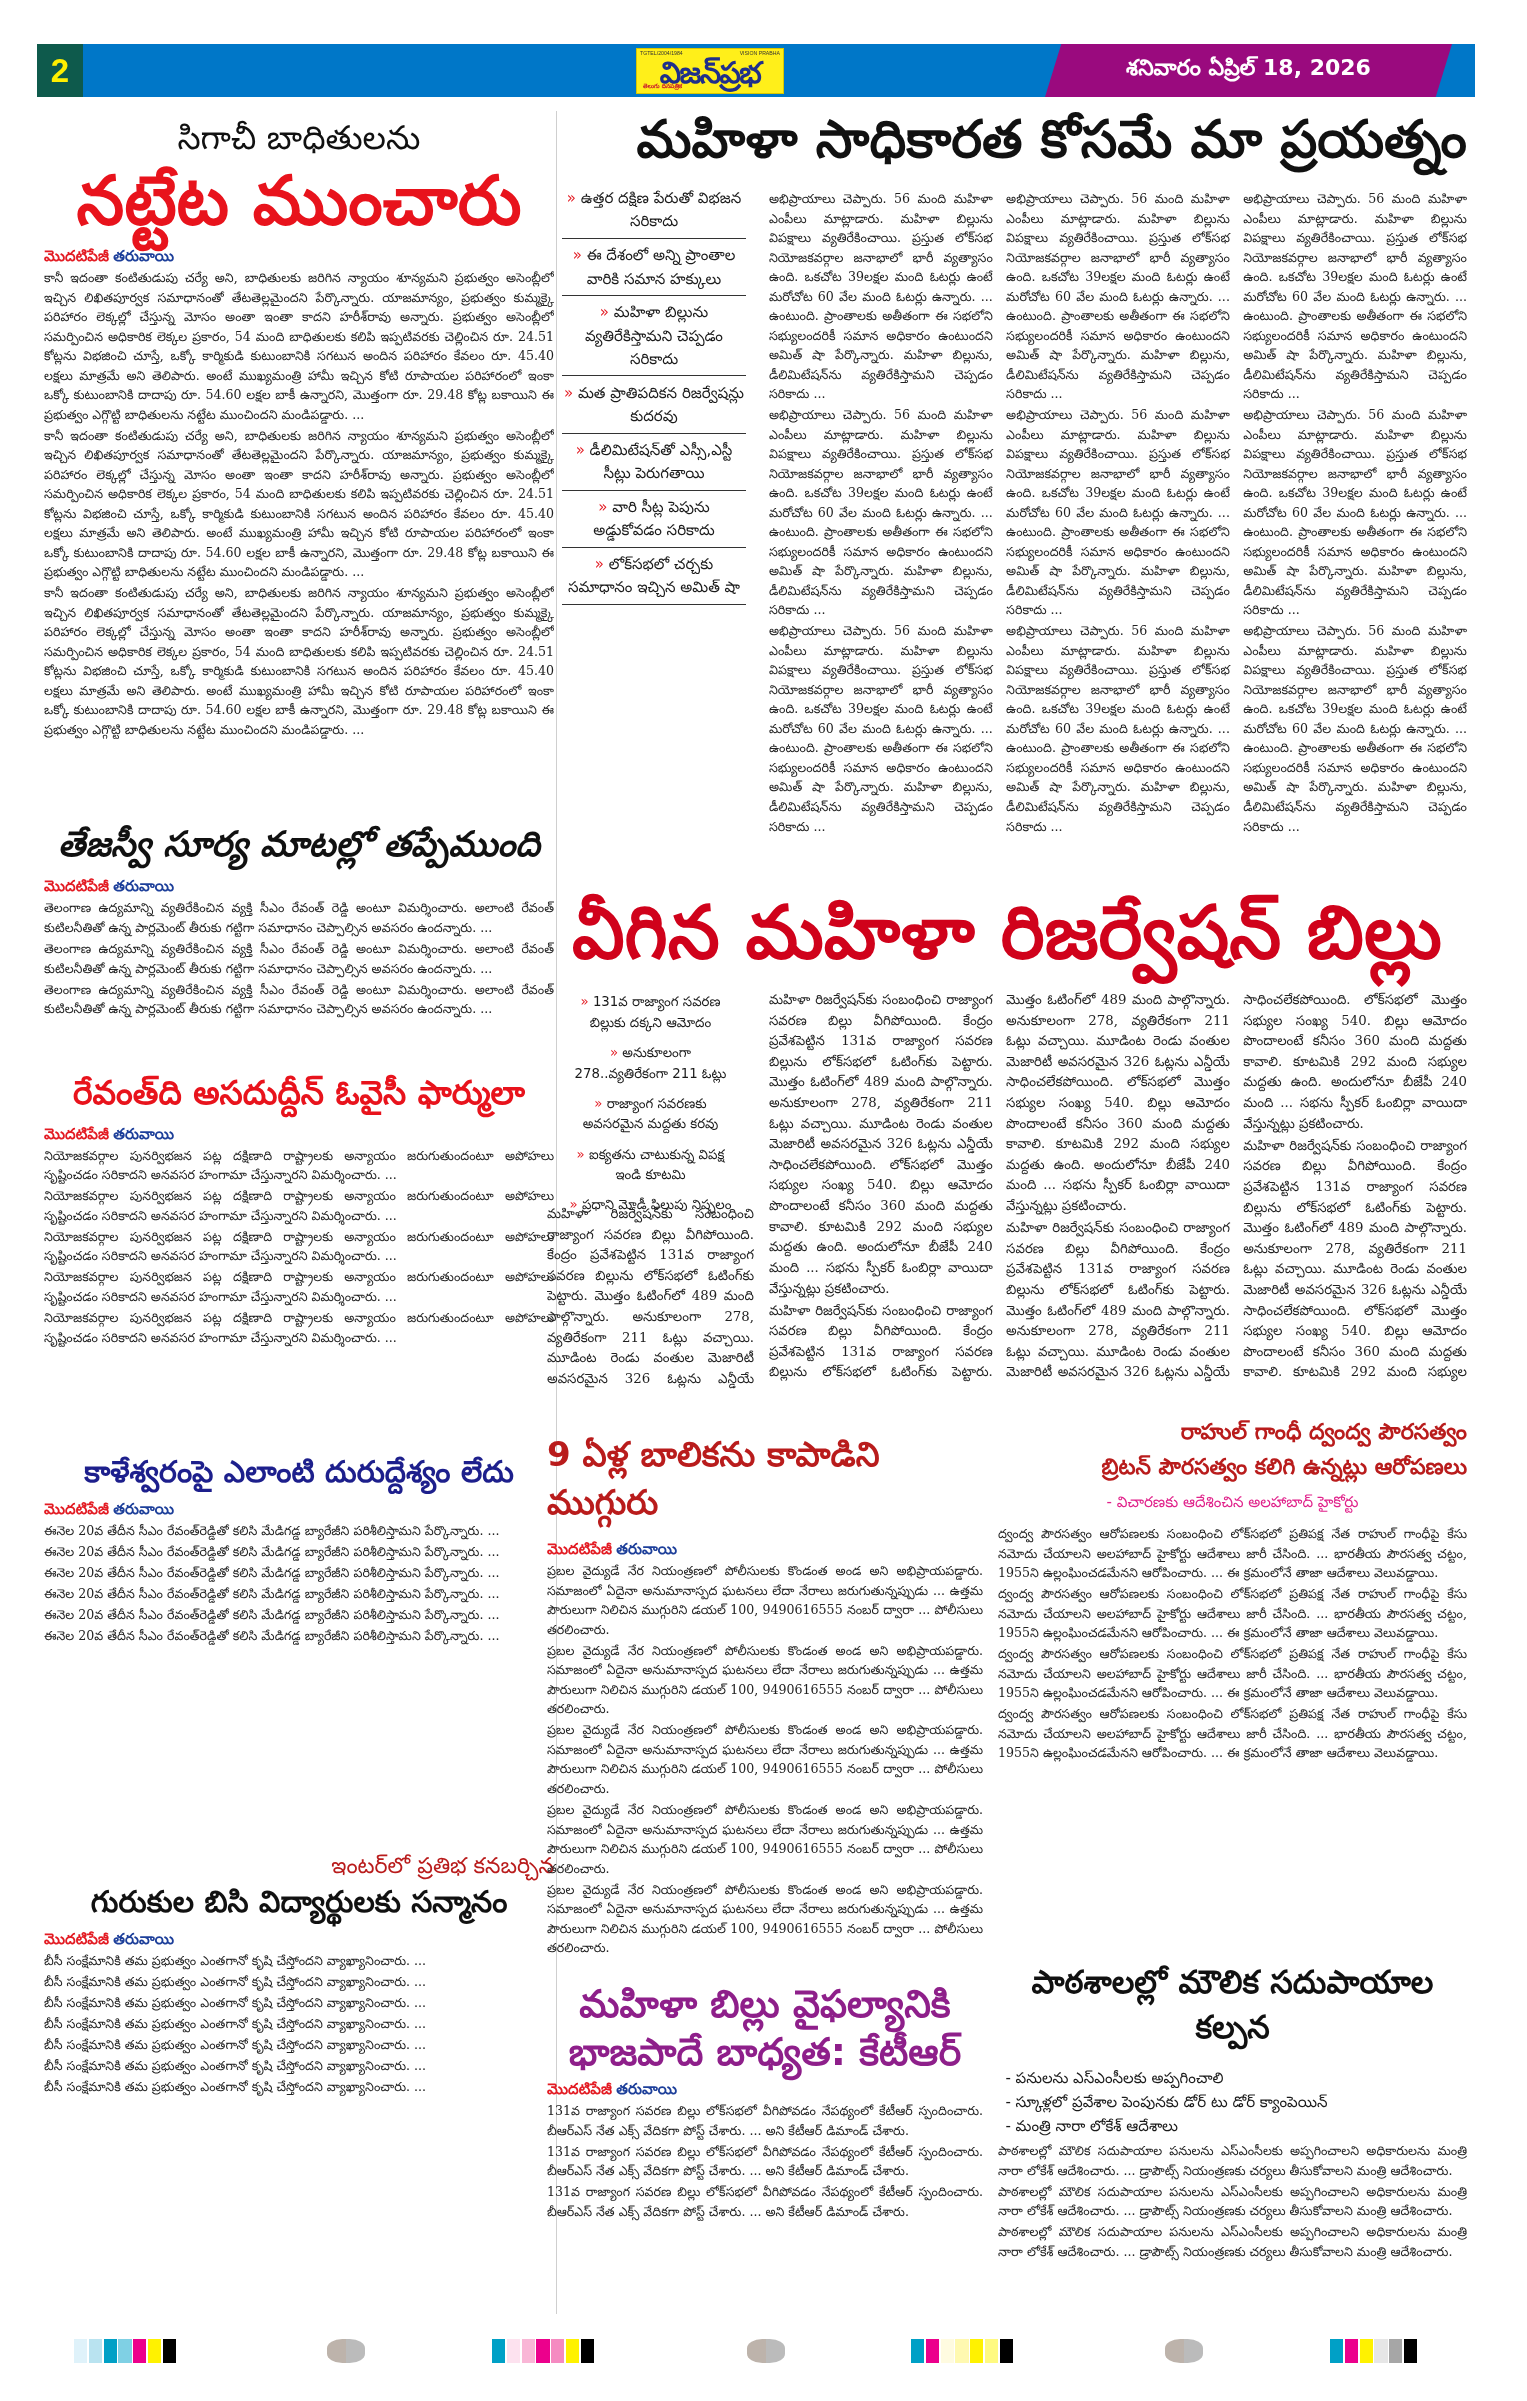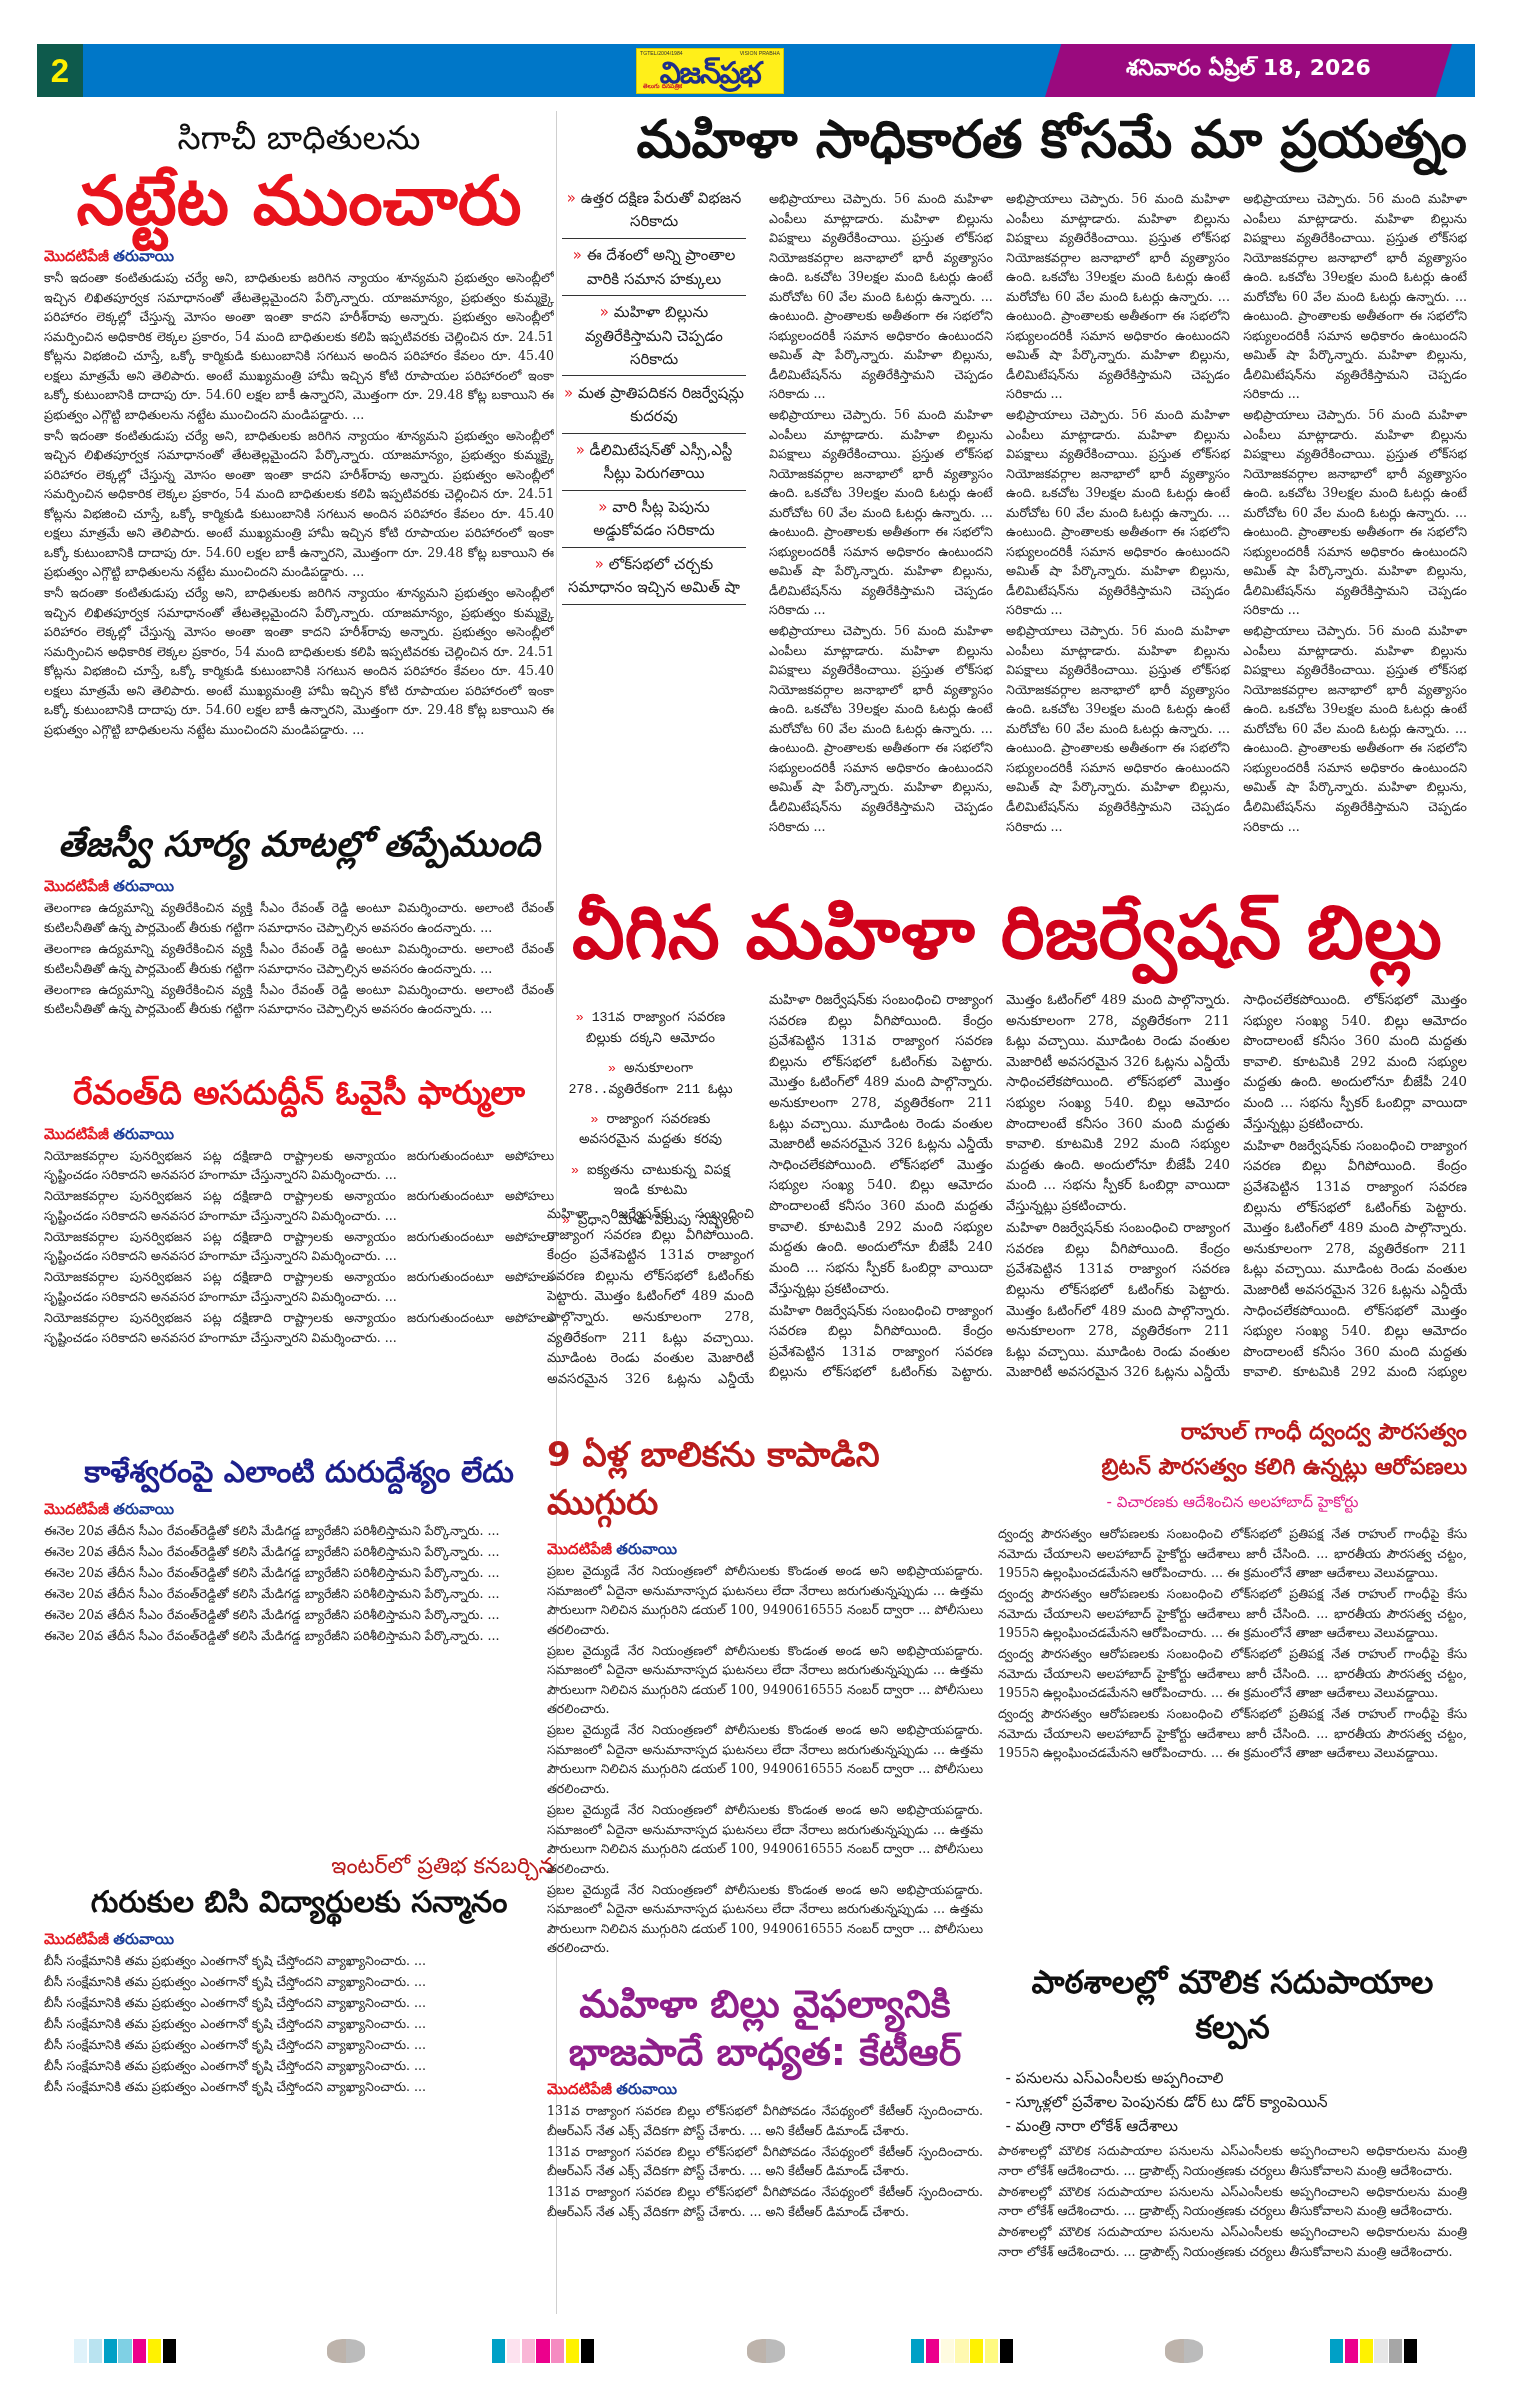--- a/index.html
+++ b/index.html
@@ -165,21 +165,21 @@
         <p>అభిప్రాయాలు చెప్పారు. 56 మంది మహిళా ఎంపీలు మాట్లాడారు. మహిళా బిల్లును విపక్షాలు వ్యతిరేకించాయి. ప్రస్తుత లోక్‌సభ నియోజకవర్గాల జనాభాలో భారీ వ్యత్యాసం ఉంది. ఒకచోట 39లక్షల మంది ఓటర్లు ఉంటే మరోచోట 60 వేల మంది ఓటర్లు ఉన్నారు. ... ఉంటుంది. ప్రాంతాలకు అతీతంగా ఈ సభలోని సభ్యులందరికీ సమాన అధికారం ఉంటుందని అమిత్ షా పేర్కొన్నారు. మహిళా బిల్లును, డీలిమిటేషన్‌ను వ్యతిరేకిస్తామని చెప్పడం సరికాదు ...</p>
         <p>అభిప్రాయాలు చెప్పారు. 56 మంది మహిళా ఎంపీలు మాట్లాడారు. మహిళా బిల్లును విపక్షాలు వ్యతిరేకించాయి. ప్రస్తుత లోక్‌సభ నియోజకవర్గాల జనాభాలో భారీ వ్యత్యాసం ఉంది. ఒకచోట 39లక్షల మంది ఓటర్లు ఉంటే మరోచోట 60 వేల మంది ఓటర్లు ఉన్నారు. ... ఉంటుంది. ప్రాంతాలకు అతీతంగా ఈ సభలోని సభ్యులందరికీ సమాన అధికారం ఉంటుందని అమిత్ షా పేర్కొన్నారు. మహిళా బిల్లును, డీలిమిటేషన్‌ను వ్యతిరేకిస్తామని చెప్పడం సరికాదు ...</p>
         <p>అభిప్రాయాలు చెప్పారు. 56 మంది మహిళా ఎంపీలు మాట్లాడారు. మహిళా బిల్లును విపక్షాలు వ్యతిరేకించాయి. ప్రస్తుత లోక్‌సభ నియోజకవర్గాల జనాభాలో భారీ వ్యత్యాసం ఉంది. ఒకచోట 39లక్షల మంది ఓటర్లు ఉంటే మరోచోట 60 వేల మంది ఓటర్లు ఉన్నారు. ... ఉంటుంది. ప్రాంతాలకు అతీతంగా ఈ సభలోని సభ్యులందరికీ సమాన అధికారం ఉంటుందని అమిత్ షా పేర్కొన్నారు. మహిళా బిల్లును, డీలిమిటేషన్‌ను వ్యతిరేకిస్తామని చెప్పడం సరికాదు ...</p>
         <p>అభిప్రాయాలు చెప్పారు. 56 మంది మహిళా ఎంపీలు మాట్లాడారు. మహిళా బిల్లును విపక్షాలు వ్యతిరేకించాయి. ప్రస్తుత లోక్‌సభ నియోజకవర్గాల జనాభాలో భారీ వ్యత్యాసం ఉంది. ఒకచోట 39లక్షల మంది ఓటర్లు ఉంటే మరోచోట 60 వేల మంది ఓటర్లు ఉన్నారు. ... ఉంటుంది. ప్రాంతాలకు అతీతంగా ఈ సభలోని సభ్యులందరికీ సమాన అధికారం ఉంటుందని అమిత్ షా పేర్కొన్నారు. మహిళా బిల్లును, డీలిమిటేషన్‌ను వ్యతిరేకిస్తామని చెప్పడం సరికాదు ...</p>
     </div>
   </section>
 
   <section style="position:relative;height:510px;">
     <div class="h-red-xxl">వీగిన మహిళా రిజర్వేషన్ బిల్లు</div>
     <div class="pos" style="left:0;top:96px;width:920px;height:399px;">
-      <ul class="highlights pos" style="left:0;top:16px;width:207px;font-size:13.3px;font-family:Liberation Mono, monospace;">
+      <ul class="highlights pos" style="left:0;top:0;width:207px;font-size:13.3px;">
         <li style="border:none;">131వ రాజ్యాంగ సవరణ బిల్లుకు దక్కని ఆమోదం</li>
         <li style="border:none;">అనుకూలంగా 278..వ్యతిరేకంగా 211 ఓట్లు</li>
         <li style="border:none;">రాజ్యాంగ సవరణకు అవసరమైన మద్దతు కరవు</li>
         <li style="border:none;">ఐక్యతను చాటుకున్న విపక్ష ఇండి కూటమి</li>
         <li style="border:none;text-align:center;">ప్రధాని మోడీ పిలుపు నిష్ఫలం</li>
       </ul>
       <div class="body cols3 pos" style="left:222px;top:0;width:698px;height:399px;overflow:hidden;font-size:13.3px;">
         <p>మహిళా రిజర్వేషన్‌కు సంబంధించి రాజ్యాంగ సవరణ బిల్లు వీగిపోయింది. కేంద్రం ప్రవేశపెట్టిన 131వ రాజ్యాంగ సవరణ బిల్లును లోక్‌సభలో ఓటింగ్‌కు పెట్టారు. మొత్తం ఓటింగ్‌లో 489 మంది పాల్గొన్నారు. అనుకూలంగా 278, వ్యతిరేకంగా 211 ఓట్లు వచ్చాయి. మూడింట రెండు వంతుల మెజారిటీ అవసరమైన 326 ఓట్లను ఎన్డీయే సాధించలేకపోయింది. లోక్‌సభలో మొత్తం సభ్యుల సంఖ్య 540. బిల్లు ఆమోదం పొందాలంటే కనీసం 360 మంది మద్దతు కావాలి. కూటమికి 292 మంది సభ్యుల మద్దతు ఉంది. అందులోనూ బీజేపీ 240 మంది ... సభను స్పీకర్ ఓంబిర్లా వాయిదా వేస్తున్నట్లు ప్రకటించారు.</p>
           <p>మహిళా రిజర్వేషన్‌కు సంబంధించి రాజ్యాంగ సవరణ బిల్లు వీగిపోయింది. కేంద్రం ప్రవేశపెట్టిన 131వ రాజ్యాంగ సవరణ బిల్లును లోక్‌సభలో ఓటింగ్‌కు పెట్టారు. మొత్తం ఓటింగ్‌లో 489 మంది పాల్గొన్నారు. అనుకూలంగా 278, వ్యతిరేకంగా 211 ఓట్లు వచ్చాయి. మూడింట రెండు వంతుల మెజారిటీ అవసరమైన 326 ఓట్లను ఎన్డీయే సాధించలేకపోయింది. లోక్‌సభలో మొత్తం సభ్యుల సంఖ్య 540. బిల్లు ఆమోదం పొందాలంటే కనీసం 360 మంది మద్దతు కావాలి. కూటమికి 292 మంది సభ్యుల మద్దతు ఉంది. అందులోనూ బీజేపీ 240 మంది ... సభను స్పీకర్ ఓంబిర్లా వాయిదా వేస్తున్నట్లు ప్రకటించారు.</p>
           <p>మహిళా రిజర్వేషన్‌కు సంబంధించి రాజ్యాంగ సవరణ బిల్లు వీగిపోయింది. కేంద్రం ప్రవేశపెట్టిన 131వ రాజ్యాంగ సవరణ బిల్లును లోక్‌సభలో ఓటింగ్‌కు పెట్టారు. మొత్తం ఓటింగ్‌లో 489 మంది పాల్గొన్నారు. అనుకూలంగా 278, వ్యతిరేకంగా 211 ఓట్లు వచ్చాయి. మూడింట రెండు వంతుల మెజారిటీ అవసరమైన 326 ఓట్లను ఎన్డీయే సాధించలేకపోయింది. లోక్‌సభలో మొత్తం సభ్యుల సంఖ్య 540. బిల్లు ఆమోదం పొందాలంటే కనీసం 360 మంది మద్దతు కావాలి. కూటమికి 292 మంది సభ్యుల మద్దతు ఉంది. అందులోనూ బీజేపీ 240 మంది ... సభను స్పీకర్ ఓంబిర్లా వాయిదా వేస్తున్నట్లు ప్రకటించారు.</p>

